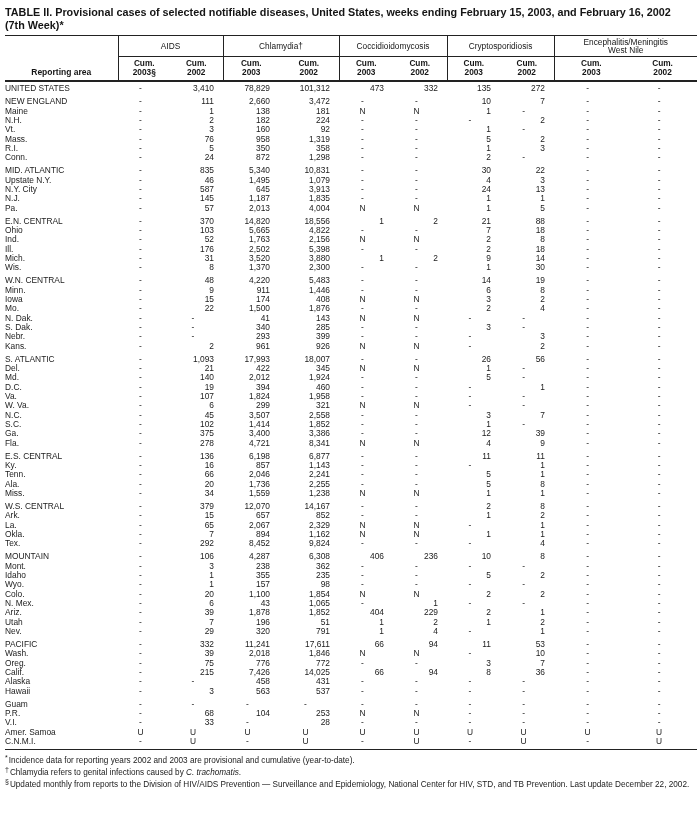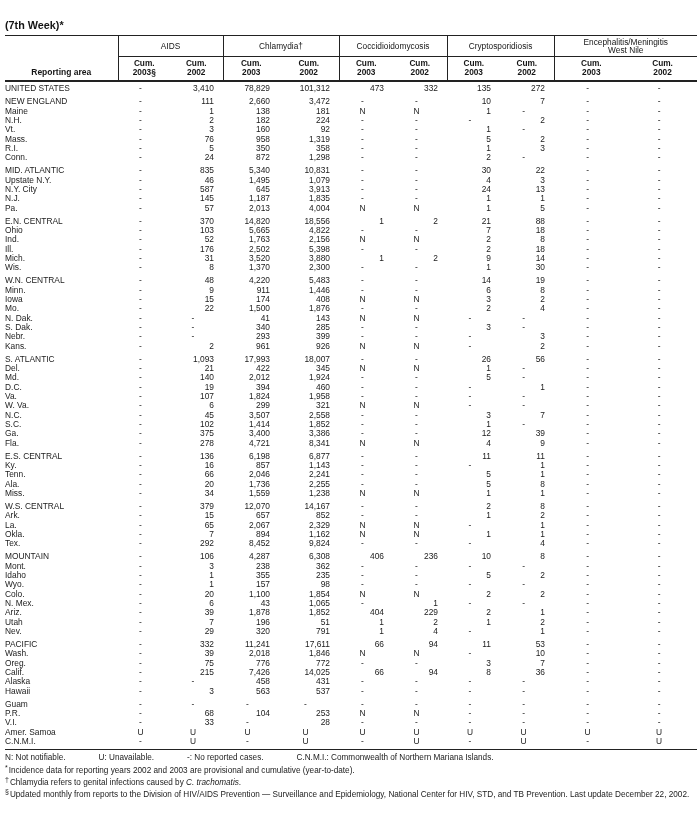--- a/index.html
+++ b/index.html
@@ -53,21 +53,21 @@
   .fn.just { text-align:justify; }
   .mark { font-size:7px; vertical-align:2.5px; margin-right:1px; }
   .it { font-style:italic; }
 </style>
 </head>
 <body>
 
 <div class="page">
 
   <div class="title">
-    <br>
+    <span>TABLE II. Provisional cases of selected notifiable diseases, United States, weeks ending February 15, 2003, and February 16, 2002</span><br>
     <span>(7th Week)*</span>
   </div>
 
   <table class="disease" id="data-table">
     <colgroup>
       <col style="width:113px">
       <col style="width:52px">
         <col style="width:53px">
       <col style="width:56px">
         <col style="width:60px">
@@ -1032,23 +1032,20 @@
           <td class="val sym">U</td>
           <td class="val sym">-</td>
           <td class="val sym">U</td>
           <td class="val sym">-</td>
           <td class="val sym">U</td>
         </tr>
       </tbody>
     </table>
 
   <div class="footnotes">
-    <div class="legend">
-      <span>N: Not notifiable.</span><span>U: Unavailable.</span><span>-: No reported cases.</span><span>C.N.M.I.: Commonwealth of Northern Mariana Islands.</span>
-    </div>
     <div class="fn">
       <span class="mark">*</span><span>Incidence data for reporting years 2002 and 2003 are provisional and cumulative (year-to-date).</span>
     </div>
     <div class="fn">
       <span class="mark">†</span><span>Chlamydia refers to genital infections caused by </span><span class="it">C. trachomatis</span><span>.</span>
     </div>
     <div class="fn just">
       <span class="mark">§</span><span>Updated monthly from reports to the Division of HIV/AIDS Prevention — Surveillance and Epidemiology, National Center for HIV, STD, and TB Prevention. Last update December 22, 2002.</span>
     </div>
   </div>

